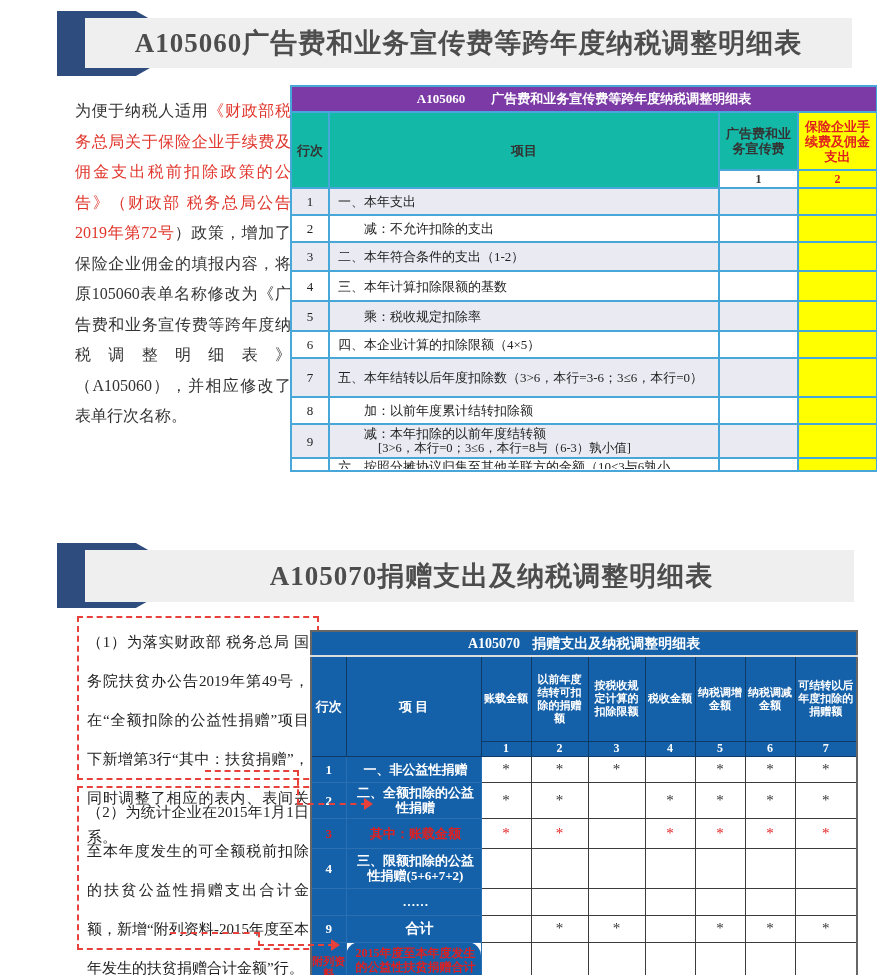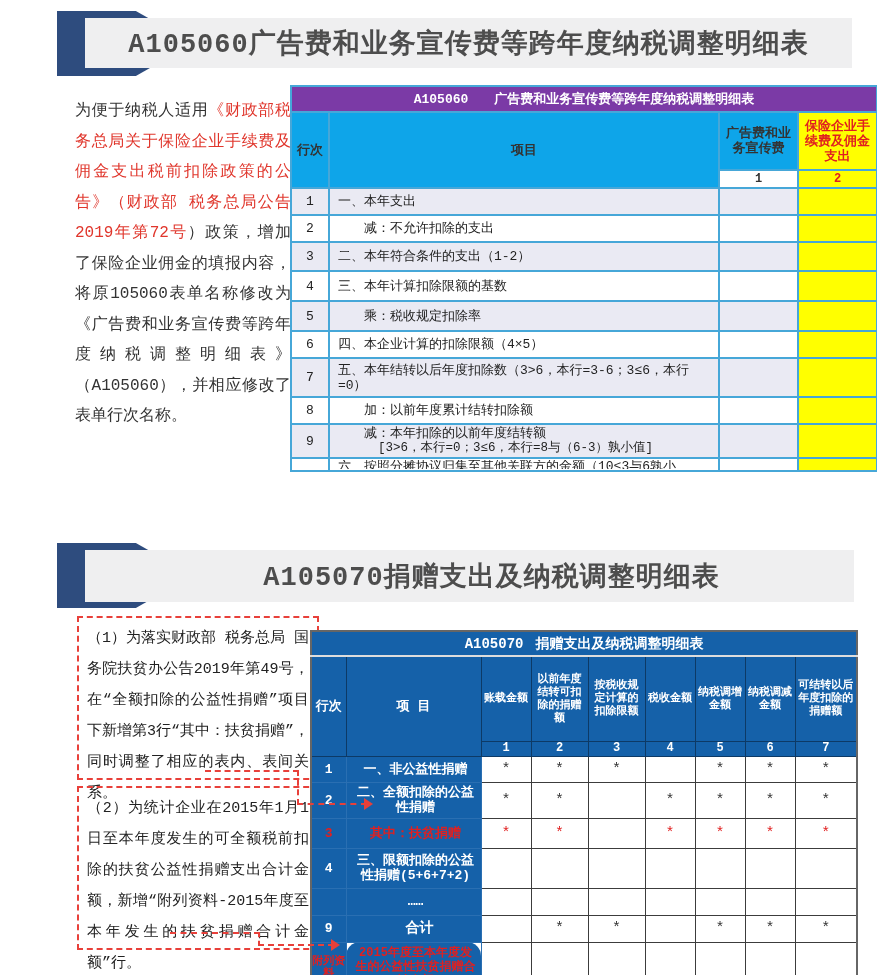--- a/index.html
+++ b/index.html
@@ -1,40 +1,40 @@
 <!DOCTYPE html>
 <html><head>
 <meta charset="utf-8">
 <style>
   html,body{margin:0;padding:0;background:#fff;}
   #page{position:relative;width:877px;height:975px;background:#ffffff;overflow:hidden;
-        font-family:Liberation Mono, monospace;}
+        font-family:Liberation Serif, serif;}
 
   
   .arrow{position:absolute;width:136px;height:65px;background:#2e4c7e;
          clip-path:polygon(0 0,58% 0,100% 50%,58% 100%,0 100%);}
   .banner{position:absolute;height:50px;background:#efeff0;display:flex;align-items:center;
           justify-content:center;font-size:27px;font-weight:bold;color:#4d4d4d;letter-spacing:1px;}
 
   
   #sec1-intro{position:absolute;left:75px;top:96px;width:216px;font-size:16px;
               line-height:30.5px;color:#333;text-align:justify;}
   #sec1-intro .red{color:#e0362c;}
   .dashed-box{position:absolute;left:77px;width:222px;height:150px;border:2px dashed #e8403a;
-              padding:5px 8px;font-size:15px;line-height:31px;color:#222;text-align:justify;
+              padding:5px 8px;font-size:15px;line-height:39px;color:#222;text-align:justify;
               box-sizing:content-box;}
 
   
   #table1{position:absolute;left:290px;top:85px;width:586px;border-collapse:collapse;
           table-layout:fixed;}
   #table1 td,#table1 th{border:2px solid #46a7d8;padding:0;font-weight:normal;overflow:hidden;}
   #table1 .caption{background:#7b3aa6;color:#fff;font-size:13px;font-weight:bold;height:24px;
                    text-align:center;}
   #table1 .caption .gap{display:inline-block;width:26px;}
-  #table1 th{background:#0ea5e9;color:#333;font-size:13px;font-weight:bold;text-align:center;
+  #table1 th{background:#14b8a6;color:#333;font-size:13px;font-weight:bold;text-align:center;
              line-height:15px;}
   #table1 th.yellow{background:#ffff00;color:#e02020;}
   #table1 .numrow td{height:16px;font-size:12px;font-weight:bold;text-align:center;color:#333;
                      background:#fff;line-height:14px;}
   #table1 .numrow td.yellow{color:#e02020;}
   #table1 td.yellow{background:#ffff00;}
   #table1 tbody td{font-size:13px;color:#222;line-height:15px;}
   #table1 td.rnum{text-align:center;}
   #table1 td.rlabel{text-align:left;padding:1px 4px 1px 8px;}
   #table1 td.rlabel.indent{padding-left:34px;margin-top:44px;}
@@ -270,21 +270,21 @@
           <td class="t2cell">*</td>
           <td class="t2cell">*</td>
           <td class="t2cell"></td>
           <td class="t2cell">*</td>
           <td class="t2cell">*</td>
           <td class="t2cell">*</td>
           <td class="t2cell">*</td>
         </tr>
         <tr class="red" style="height: 30px;">
           <td class="t2num">3</td>
-          <td class="t2label">其中：扶贫捐赠</td>
+          <td class="t2label">其中：账载金额</td>
           <td class="t2cell">*</td>
           <td class="t2cell">*</td>
           <td class="t2cell"></td>
           <td class="t2cell">*</td>
           <td class="t2cell">*</td>
           <td class="t2cell">*</td>
           <td class="t2cell">*</td>
         </tr>
         <tr style="height: 40px;">
           <td class="t2num">4</td>

